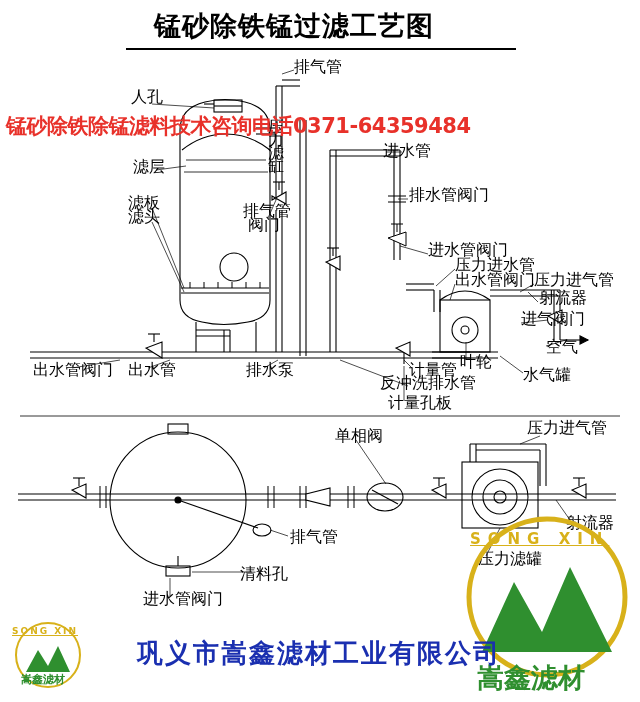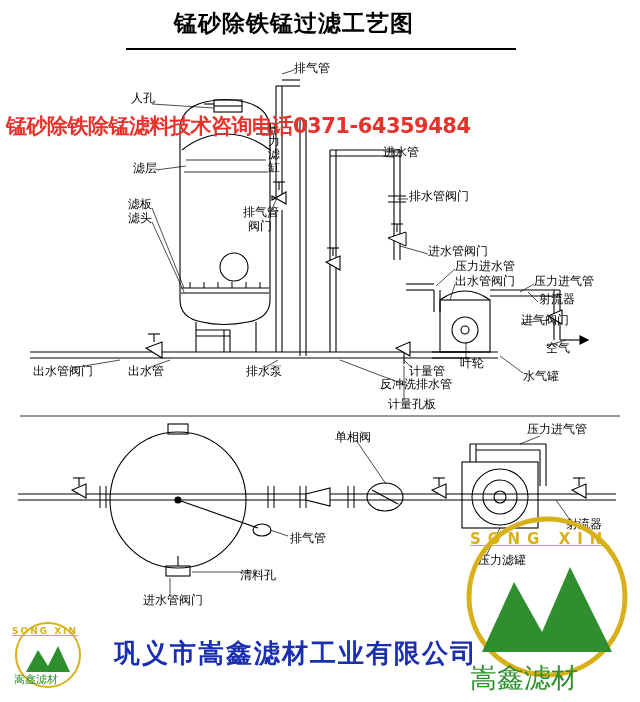--- a/index.html
+++ b/index.html
@@ -9,21 +9,21 @@
     font-family:"DejaVu Sans", sans-serif;
     position:relative;
     overflow:hidden;
   }
   .page{position:relative;width:640px;height:702px;}
 
   
   .title{
     position:absolute;left:0;top:8px;width:588px;
     text-align:center;
-    font-size:23px;font-weight:bold;color:#000;
+    font-size:27px;font-weight:bold;color:#000;
     letter-spacing:1px;
     font-family:"DejaVu Serif", serif;
   }
   .title-rule{
     position:absolute;left:126px;top:48px;width:390px;height:2px;background:#000;
   }
 
   
   .redline{
     position:absolute;left:6px;top:112px;width:632px;
@@ -32,31 +32,32 @@
     white-space:nowrap;
     letter-spacing:-0.5px;
   }
 
   
   .company{
     position:absolute;left:0;top:636px;width:592px;text-align:center;
     font-size:26px;font-weight:bold;color:#1a2fb0;
     font-family:"DejaVu Serif", serif;
     letter-spacing:2px;
+    padding-left:23px;
   }
 
   
   svg.diagram{position:absolute;left:0;top:0;width:640px;height:702px;}
 
   
   .lbl{
     position:absolute;
-    font-size:12px;
+    font-size:16px;
     color:#000;
-    font-family:Liberation Serif, serif;
+    font-family:Liberation Mono, monospace;
     line-height:12px;
     white-space:nowrap;
   }
   .lbl.v{
     white-space:normal;
     width:12px;
     line-height:13px;
     text-align:left;
   }
 
@@ -66,23 +67,24 @@
     position:absolute;
     font-weight:bold;
     color:#d8b11a;
     font-family:"DejaVu Sans", sans-serif;
     white-space:nowrap;
     text-decoration:underline;
   }
   .wm-green{
     position:absolute;
     color:#2f8f2f;
-    font-weight:normal;
+    font-weight:bold;
     font-family:"DejaVu Serif", serif;
     white-space:nowrap;
+    margin-left:7px;
   }
 </style>
 </head>
 <body>
 
 <div class="page">
 
   <div class="title">锰砂除铁锰过滤工艺图</div>
   <div class="title-rule"></div>
 

